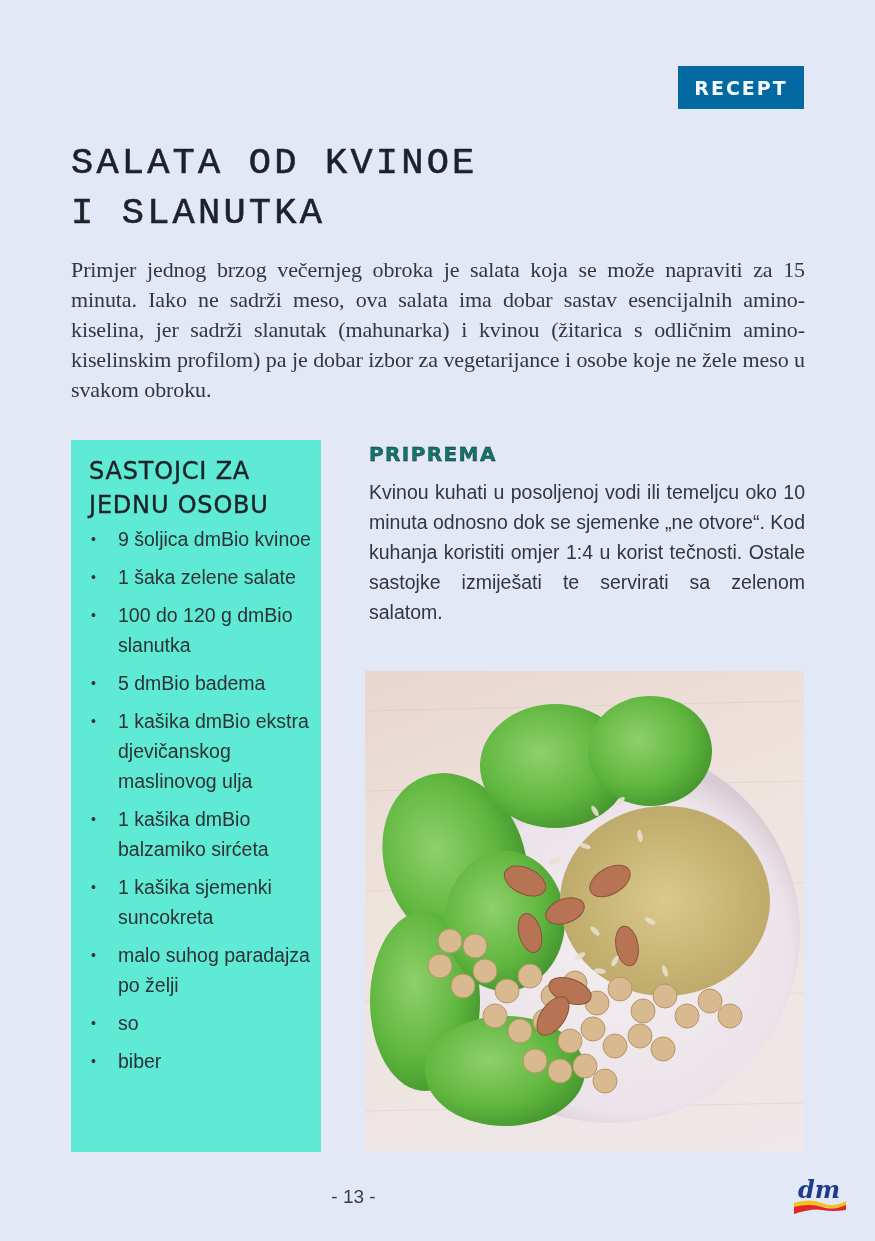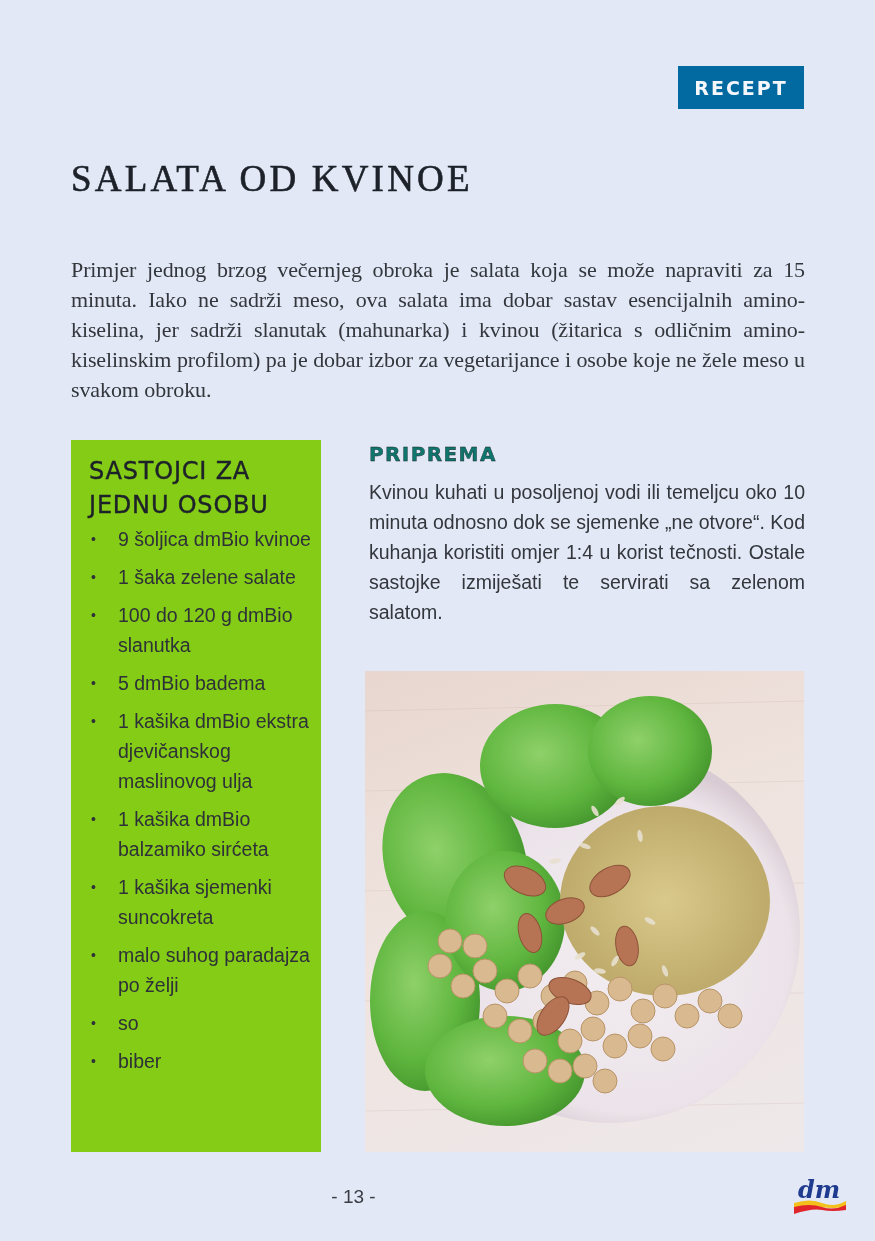--- a/index.html
+++ b/index.html
@@ -20,22 +20,22 @@
       background: #0369a1;
       color: #f4f8fc;
       font-family: "DejaVu Sans", sans-serif;
       font-weight: bold;
       font-size: 19px;
       letter-spacing: 2px;
       display: flex; align-items: center; justify-content: center;
     }
     .title {
       position: absolute;
-      left: 71px; top: 154px;
-      font-family: Liberation Serif, serif;
+      left: 71px; top: 138px;
+      font-family: Liberation Mono, monospace;
       font-weight: normal;
       font-size: 37px;
       line-height: 50px;
       letter-spacing: 3.2px;
       color: #1d2129;
       -webkit-text-stroke: 0.6px #1d2129;
     }
     .intro {
       position: absolute;
       left: 71px; top: 255px;
@@ -44,21 +44,21 @@
       font-size: 22px;
       line-height: 30px;
       text-align: justify;
       color: #33363c;
       letter-spacing: -0.1px;
     }
     .ingredients {
       position: absolute;
       left: 71px; top: 440px;
       width: 250px; height: 712px;
-      background: #84cc16;
+      background: #5eead4;
       padding: 14px 8px 0 18px;
     }
     .ingredients h2 {
       font-family: "DejaVu Sans", sans-serif;
       font-weight: normal;
       font-size: 24px;
       line-height: 34px;
       letter-spacing: 0.8px;
       color: #1d2129;
       -webkit-text-stroke: 0.4px #1d2129;
@@ -122,20 +122,21 @@
       width: 58px; height: 42px;
     }
   </style>
 </head>
 <body>
 
 <div class="tag">RECEPT</div>
 
 <h1 class="title">
   <div>SALATA OD KVINOE</div>
+  <div>I SLANUTKA</div>
 </h1>
 
 <p class="intro">Primjer jednog brzog večernjeg obroka je salata koja se može napraviti za 15 minuta. Iako ne sadrži meso, ova salata ima dobar sastav esencijalnih amino-kiselina, jer sadrži slanutak (mahunarka) i kvinou (žitarica s odličnim amino-kiselinskim profilom) pa je dobar izbor za vegetarijance i osobe koje ne žele meso u svakom obroku.</p>
 
 <section class="ingredients">
   <h2>
     <div>SASTOJCI ZA</div>
     <div>JEDNU OSOBU</div>
   </h2>
   <ul>

